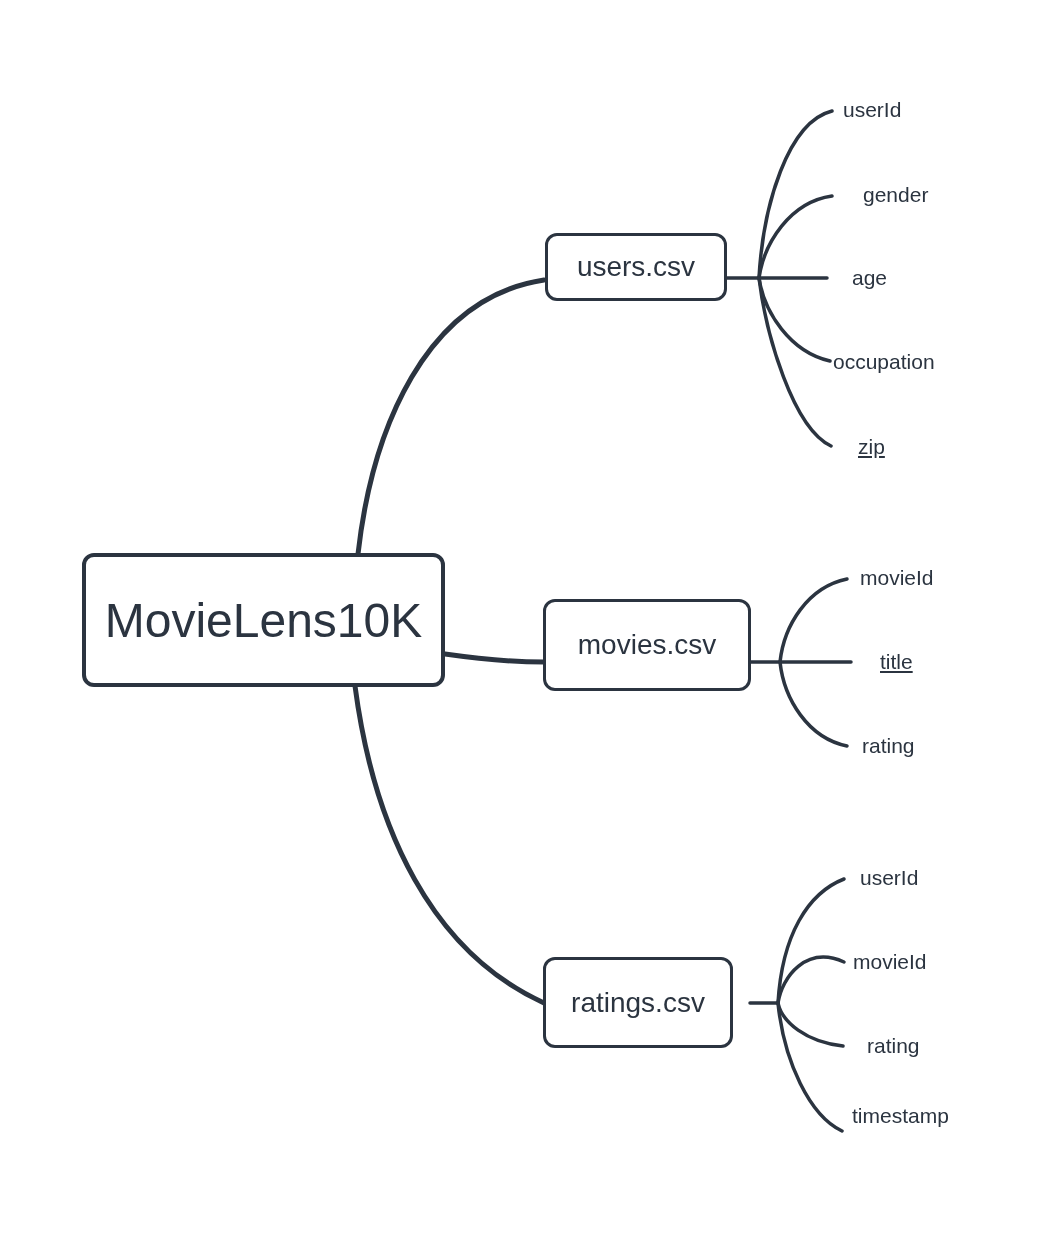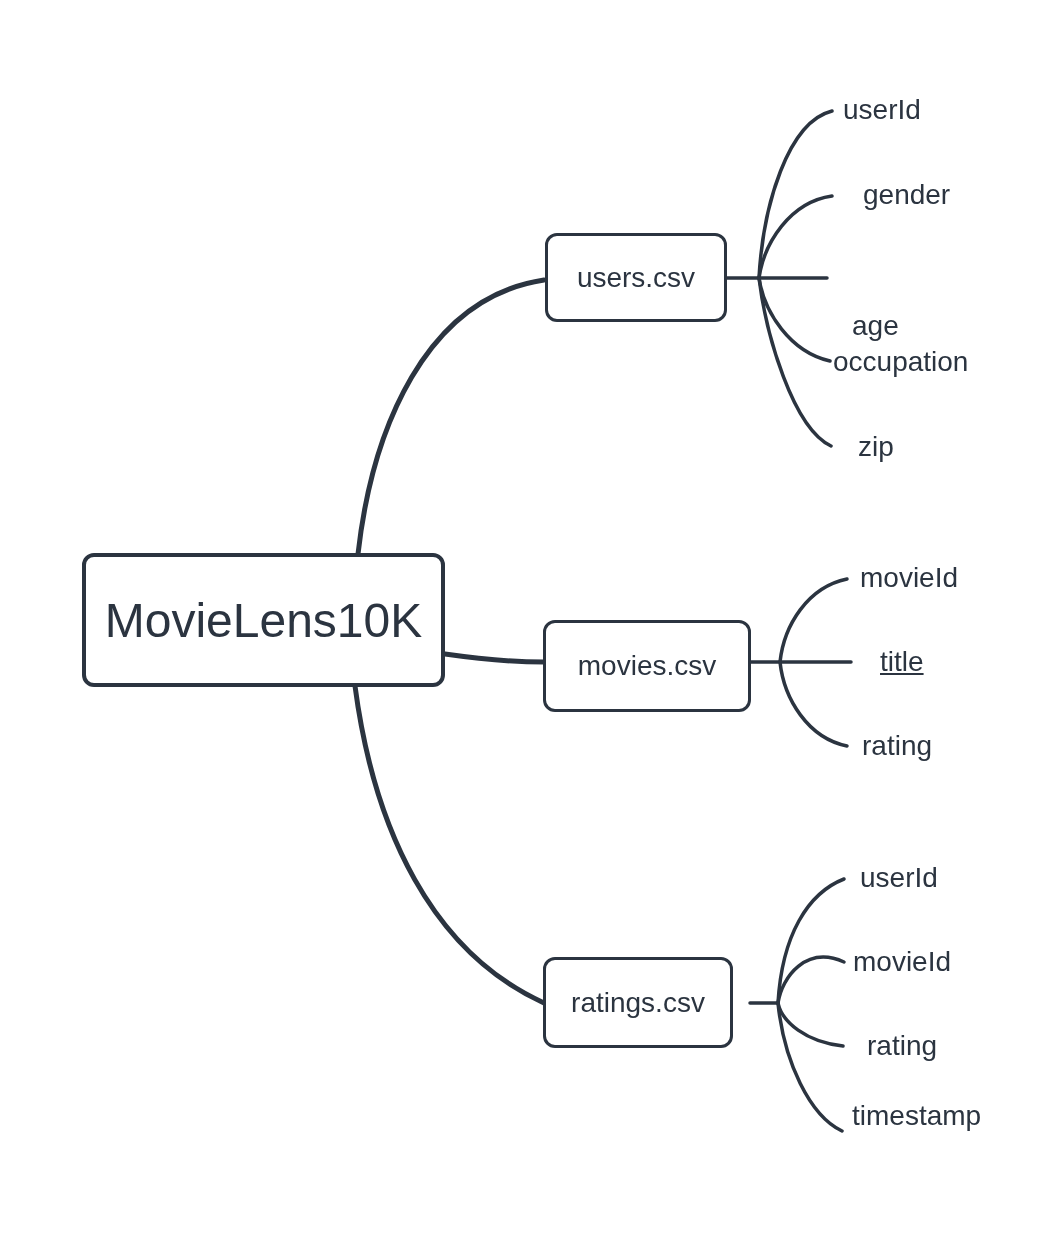--- a/index.html
+++ b/index.html
@@ -45,26 +45,26 @@
     left: 82px;
     top: 553px;
     width: 363px;
     height: 134px;
     font-size: 48px;
   }
   .node.file {
     font-size: 28px;
     border-width: 3.5px;
   }
-  .node.users   { left: 545px; top: 233px; width: 182px; height: 89px; }
-  .node.movies  { left: 543px; top: 620px; width: 208px; height: 92px; }
+  .node.users   { left: 545px; top: 233px; width: 182px; height: 68px; }
+  .node.movies  { left: 543px; top: 599px; width: 208px; height: 92px; }
   .node.ratings { left: 543px; top: 957px; width: 190px; height: 91px; }
   .leaf {
     position: absolute;
-    font-size: 28px;
+    font-size: 21px;
     line-height: 26px;
     white-space: nowrap;
   }
 </style>
 </head>
 <body>
 
 <div class="canvas">
 
   <svg class="edges" viewBox="0 0 1052 1240" xmlns="http://www.w3.org/2000/svg">
@@ -101,23 +101,23 @@
   <div class="node file movies">
     <span>movies.csv</span>
   </div>
 
   <div class="node file ratings">
     <span>ratings.csv</span>
   </div>
 
   <div class="leaf" style="left:843px; top:97px;">userId</div>
   <div class="leaf" style="left:837px; top:182px;margin-left:26px;">gender</div>
-  <div class="leaf" style="left:852px; top:265px;margin-top:48px;">age</div>
+  <div class="leaf" style="left:852px; top:265px;">age</div>
   <div class="leaf" style="left:833px; top:349px;">occupation</div>
-  <div class="leaf" style="left:858px; top:434px;">zip</div>
+  <div class="leaf" style="left:858px; top:434px;text-decoration:underline;">zip</div>
 
   <div class="leaf" style="left:860px; top:565px;">movieId</div>
   <div class="leaf" style="left:880px; top:649px;text-decoration:underline;">title</div>
   <div class="leaf" style="left:862px; top:733px;">rating</div>
 
   <div class="leaf" style="left:860px; top:865px;">userId</div>
   <div class="leaf" style="left:853px; top:949px;">movieId</div>
   <div class="leaf" style="left:867px; top:1033px;">rating</div>
   <div class="leaf" style="left:852px; top:1103px;">timestamp</div>
 

